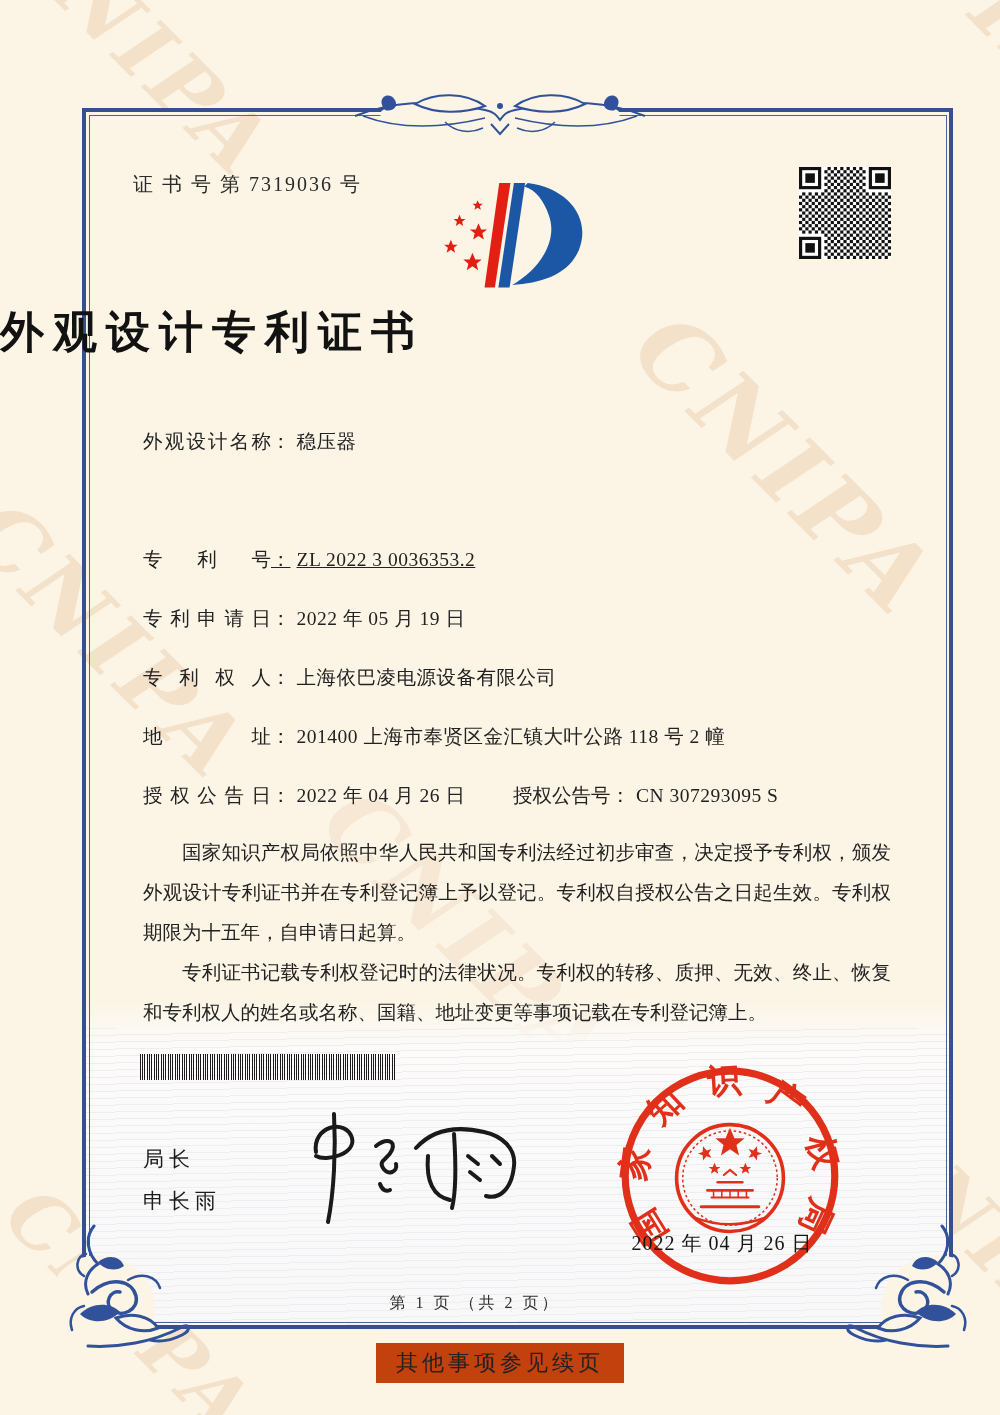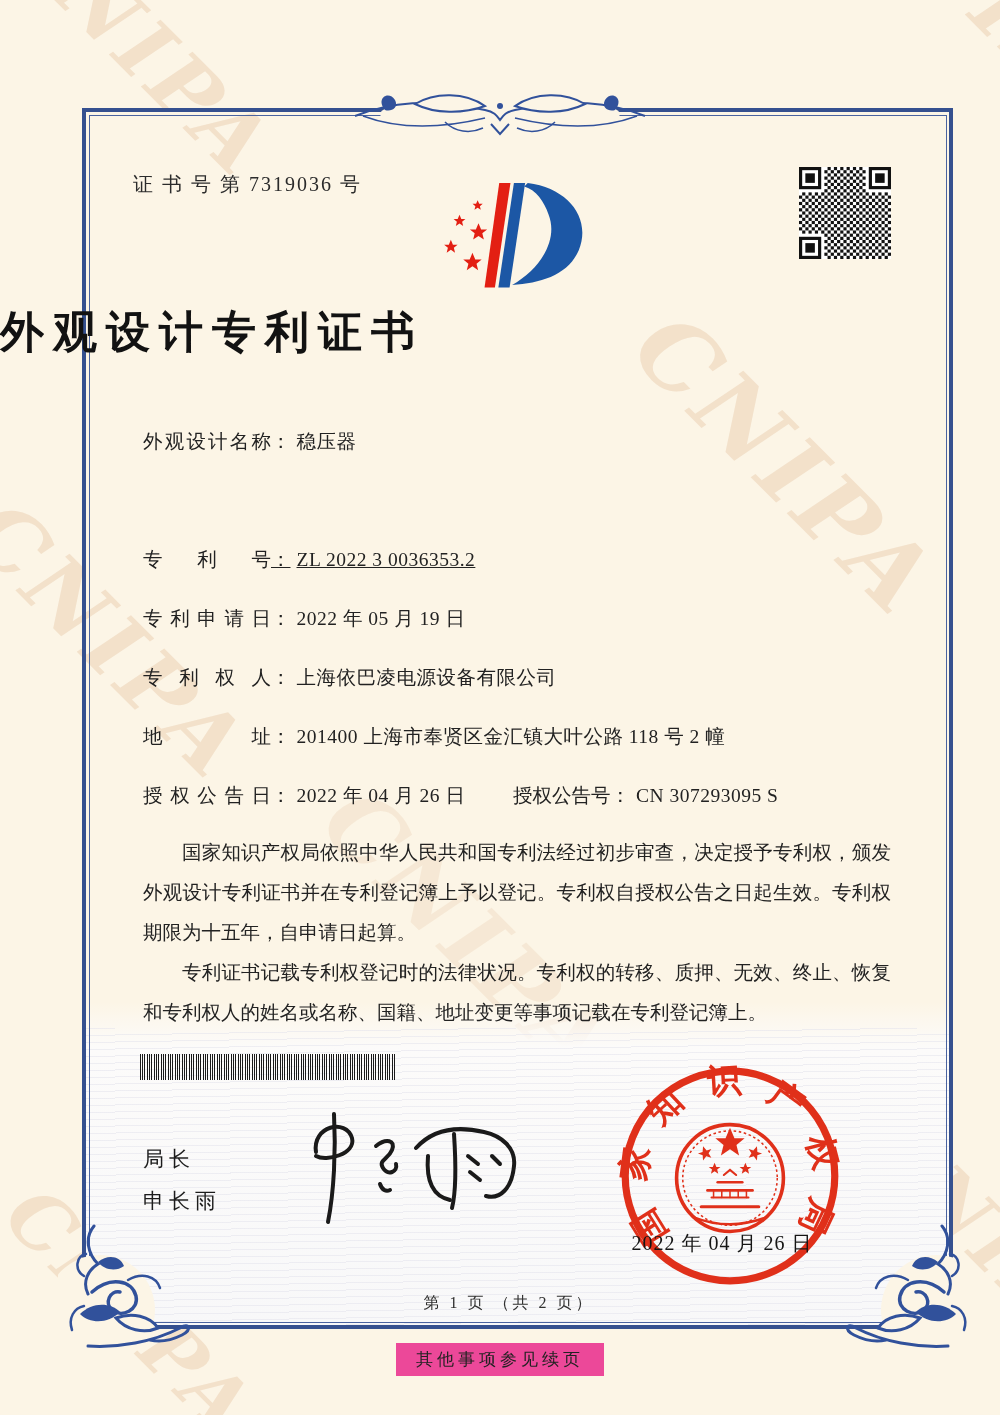--- a/index.html
+++ b/index.html
@@ -38,23 +38,23 @@
   .paras{left:143px;top:833px;width:748px;font-size:19.5px;line-height:40px;color:#222;text-align:justify;}
   .paras p{margin:0;text-indent:2em;}
 
   .barcode{left:140px;top:1054px;}
   .director{left:143px;top:1138px;font-size:21px;color:#1c1c1c;letter-spacing:5px;line-height:42px;}
   .sig{left:288px;top:1100px;}
 
   .seal{left:617px;top:1063px;}
   .sealdate{left:607px;top:1230px;width:230px;text-align:center;font-size:20px;color:#151515;letter-spacing:1px;z-index:6;}
 
-  .pageinfo{left:0;top:1293px;width:950px;text-align:center;font-size:16px;color:#2f2f2f;letter-spacing:3px;padding-left:34px;}
+  .pageinfo{left:0;top:1293px;width:950px;text-align:center;font-size:16px;color:#2f2f2f;letter-spacing:3px;}
   .footnote{left:0;top:1343px;width:1000px;text-align:center;z-index:5;}
-  .footnote span{display:inline-block;background:#ec4899;padding:5px 20px;font-size:17px;color:#222;letter-spacing:4px;}
+  .footnote span{display:inline-block;background:#c2410c;padding:5px 20px;font-size:22px;color:#222;letter-spacing:4px;}
 </style>
 </head>
 <body>
 
 <div id="page">
 
   <span class="wm" style="left:-28px;top:-6px;font-size:84px;">CNIPA</span>
   <span class="wm" style="left:828px;top:-46px;font-size:84px;">CNIPA</span>
   <span class="wm" style="left:596px;top:408px;font-size:96px;">CNIPA</span>
   <span class="wm" style="left:-66px;top:588px;font-size:88px;">CNIPA</span>

